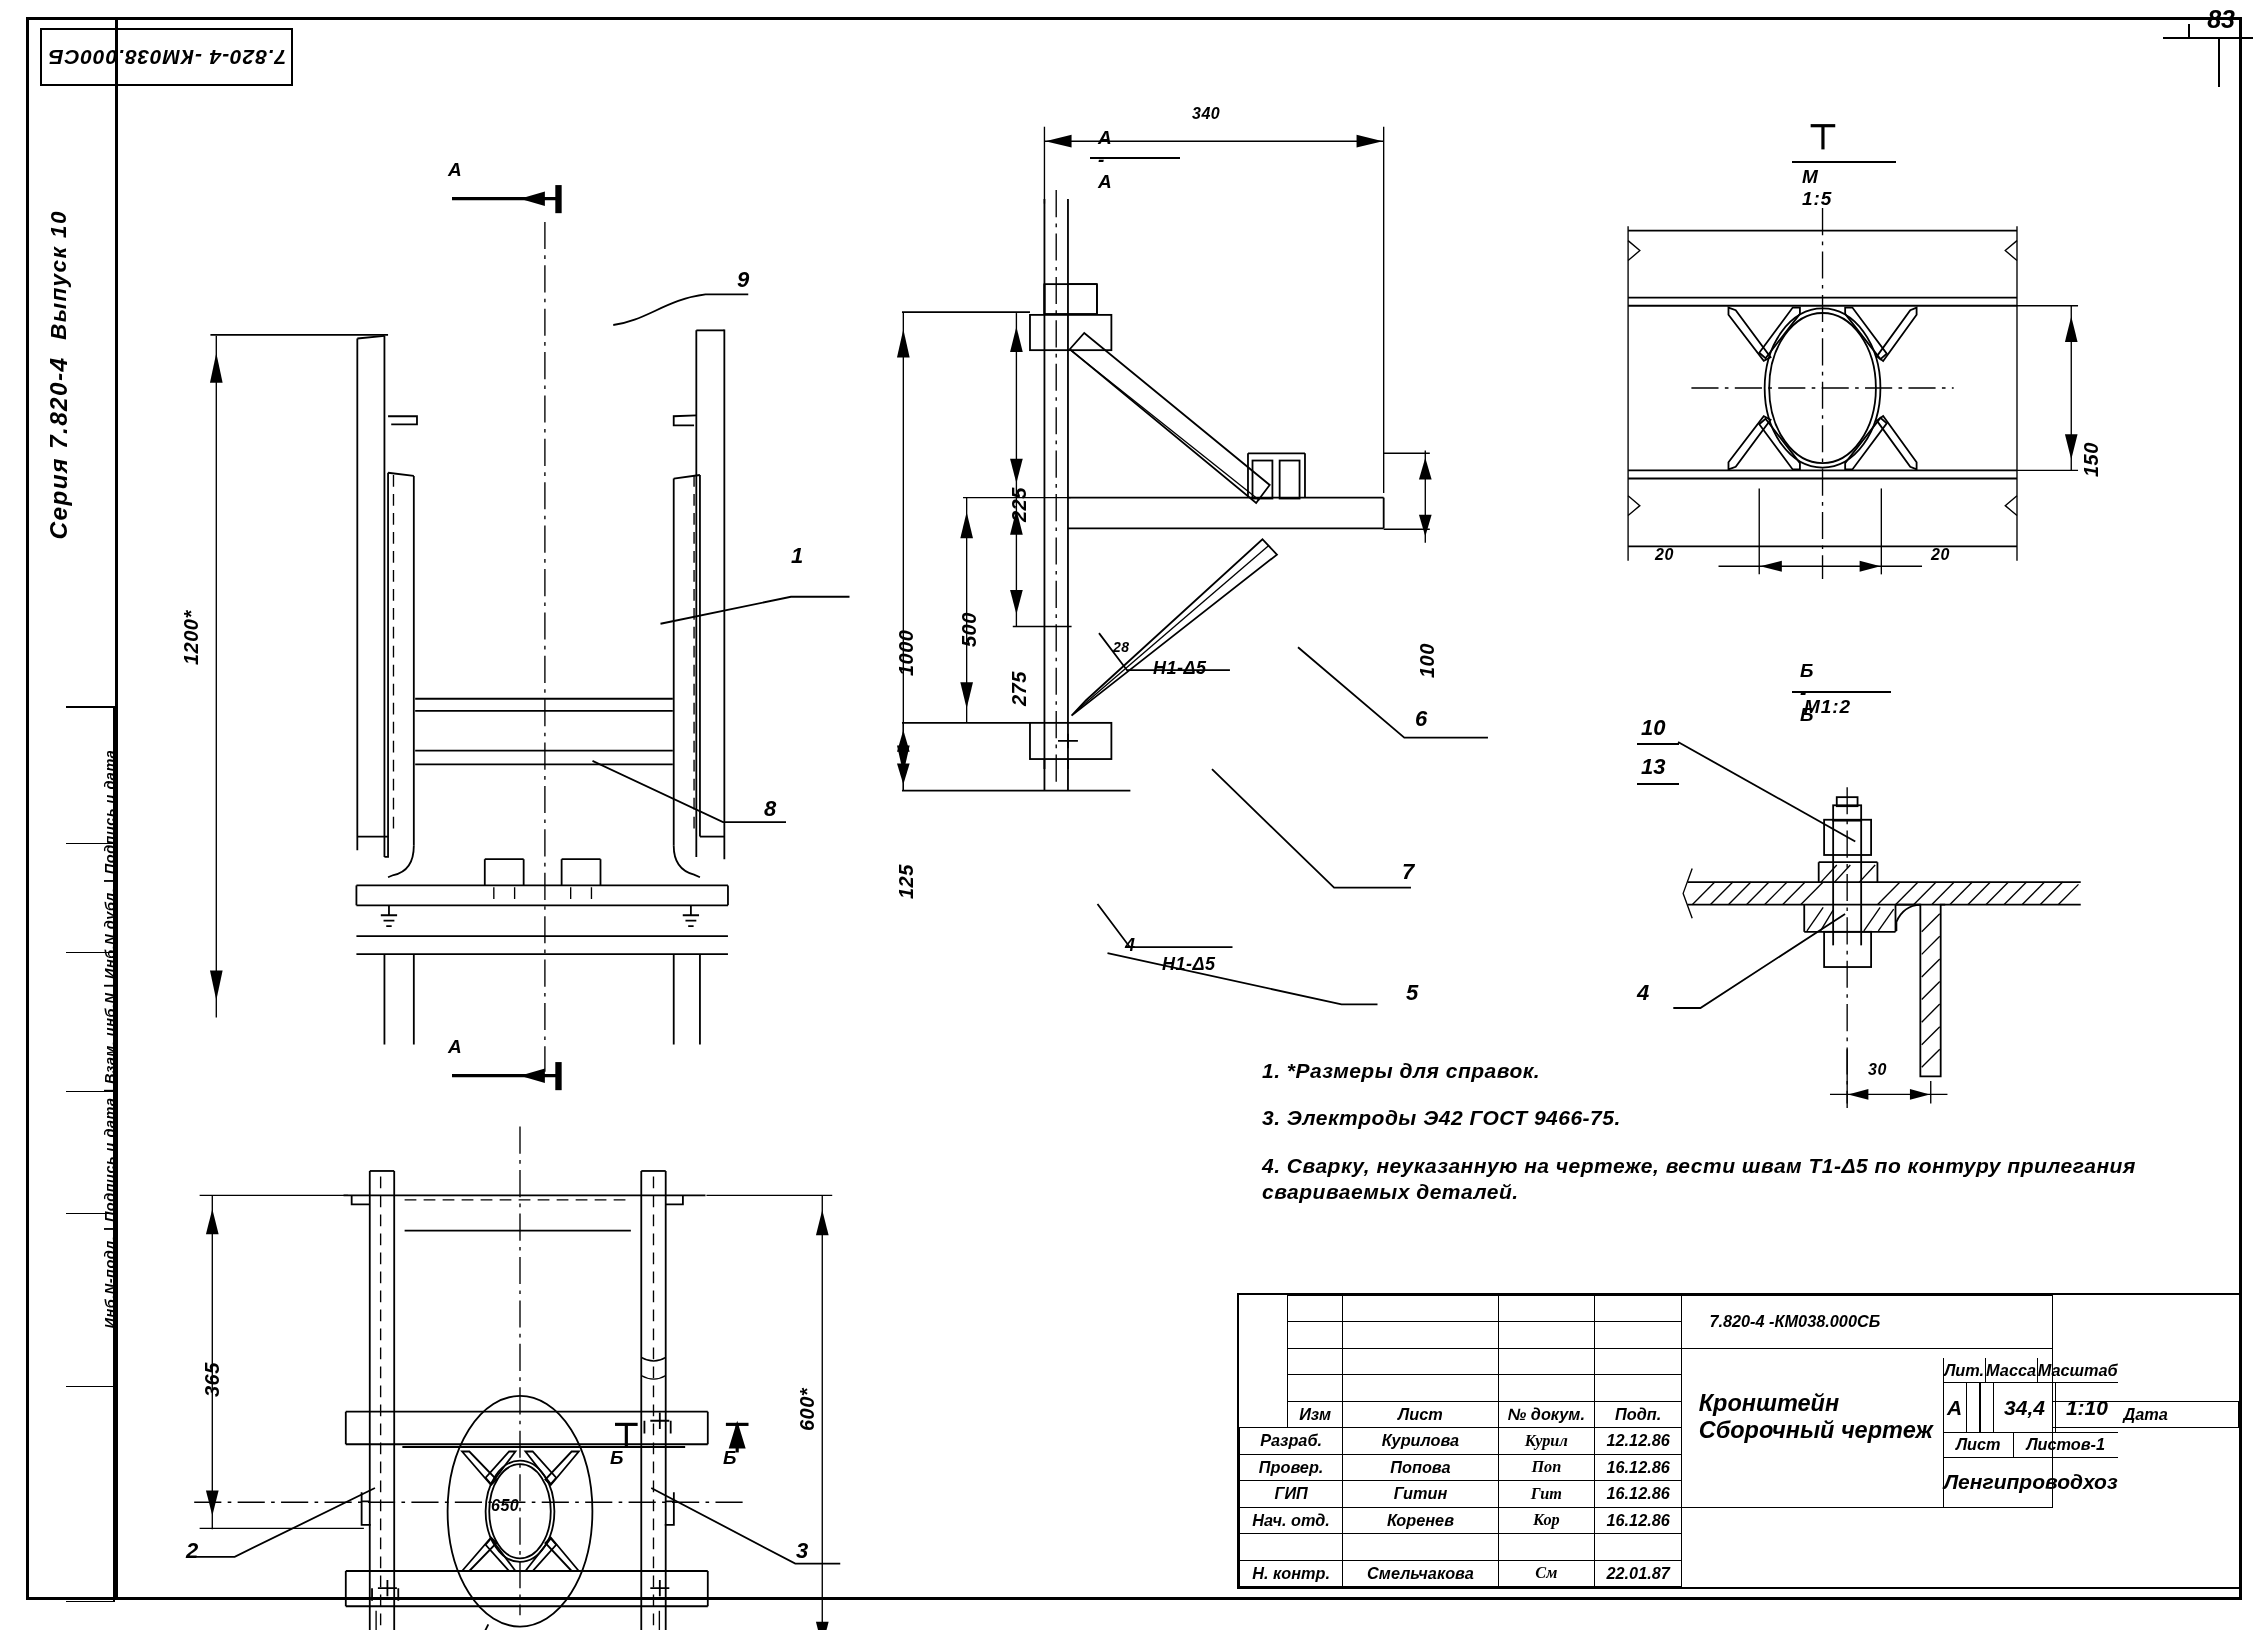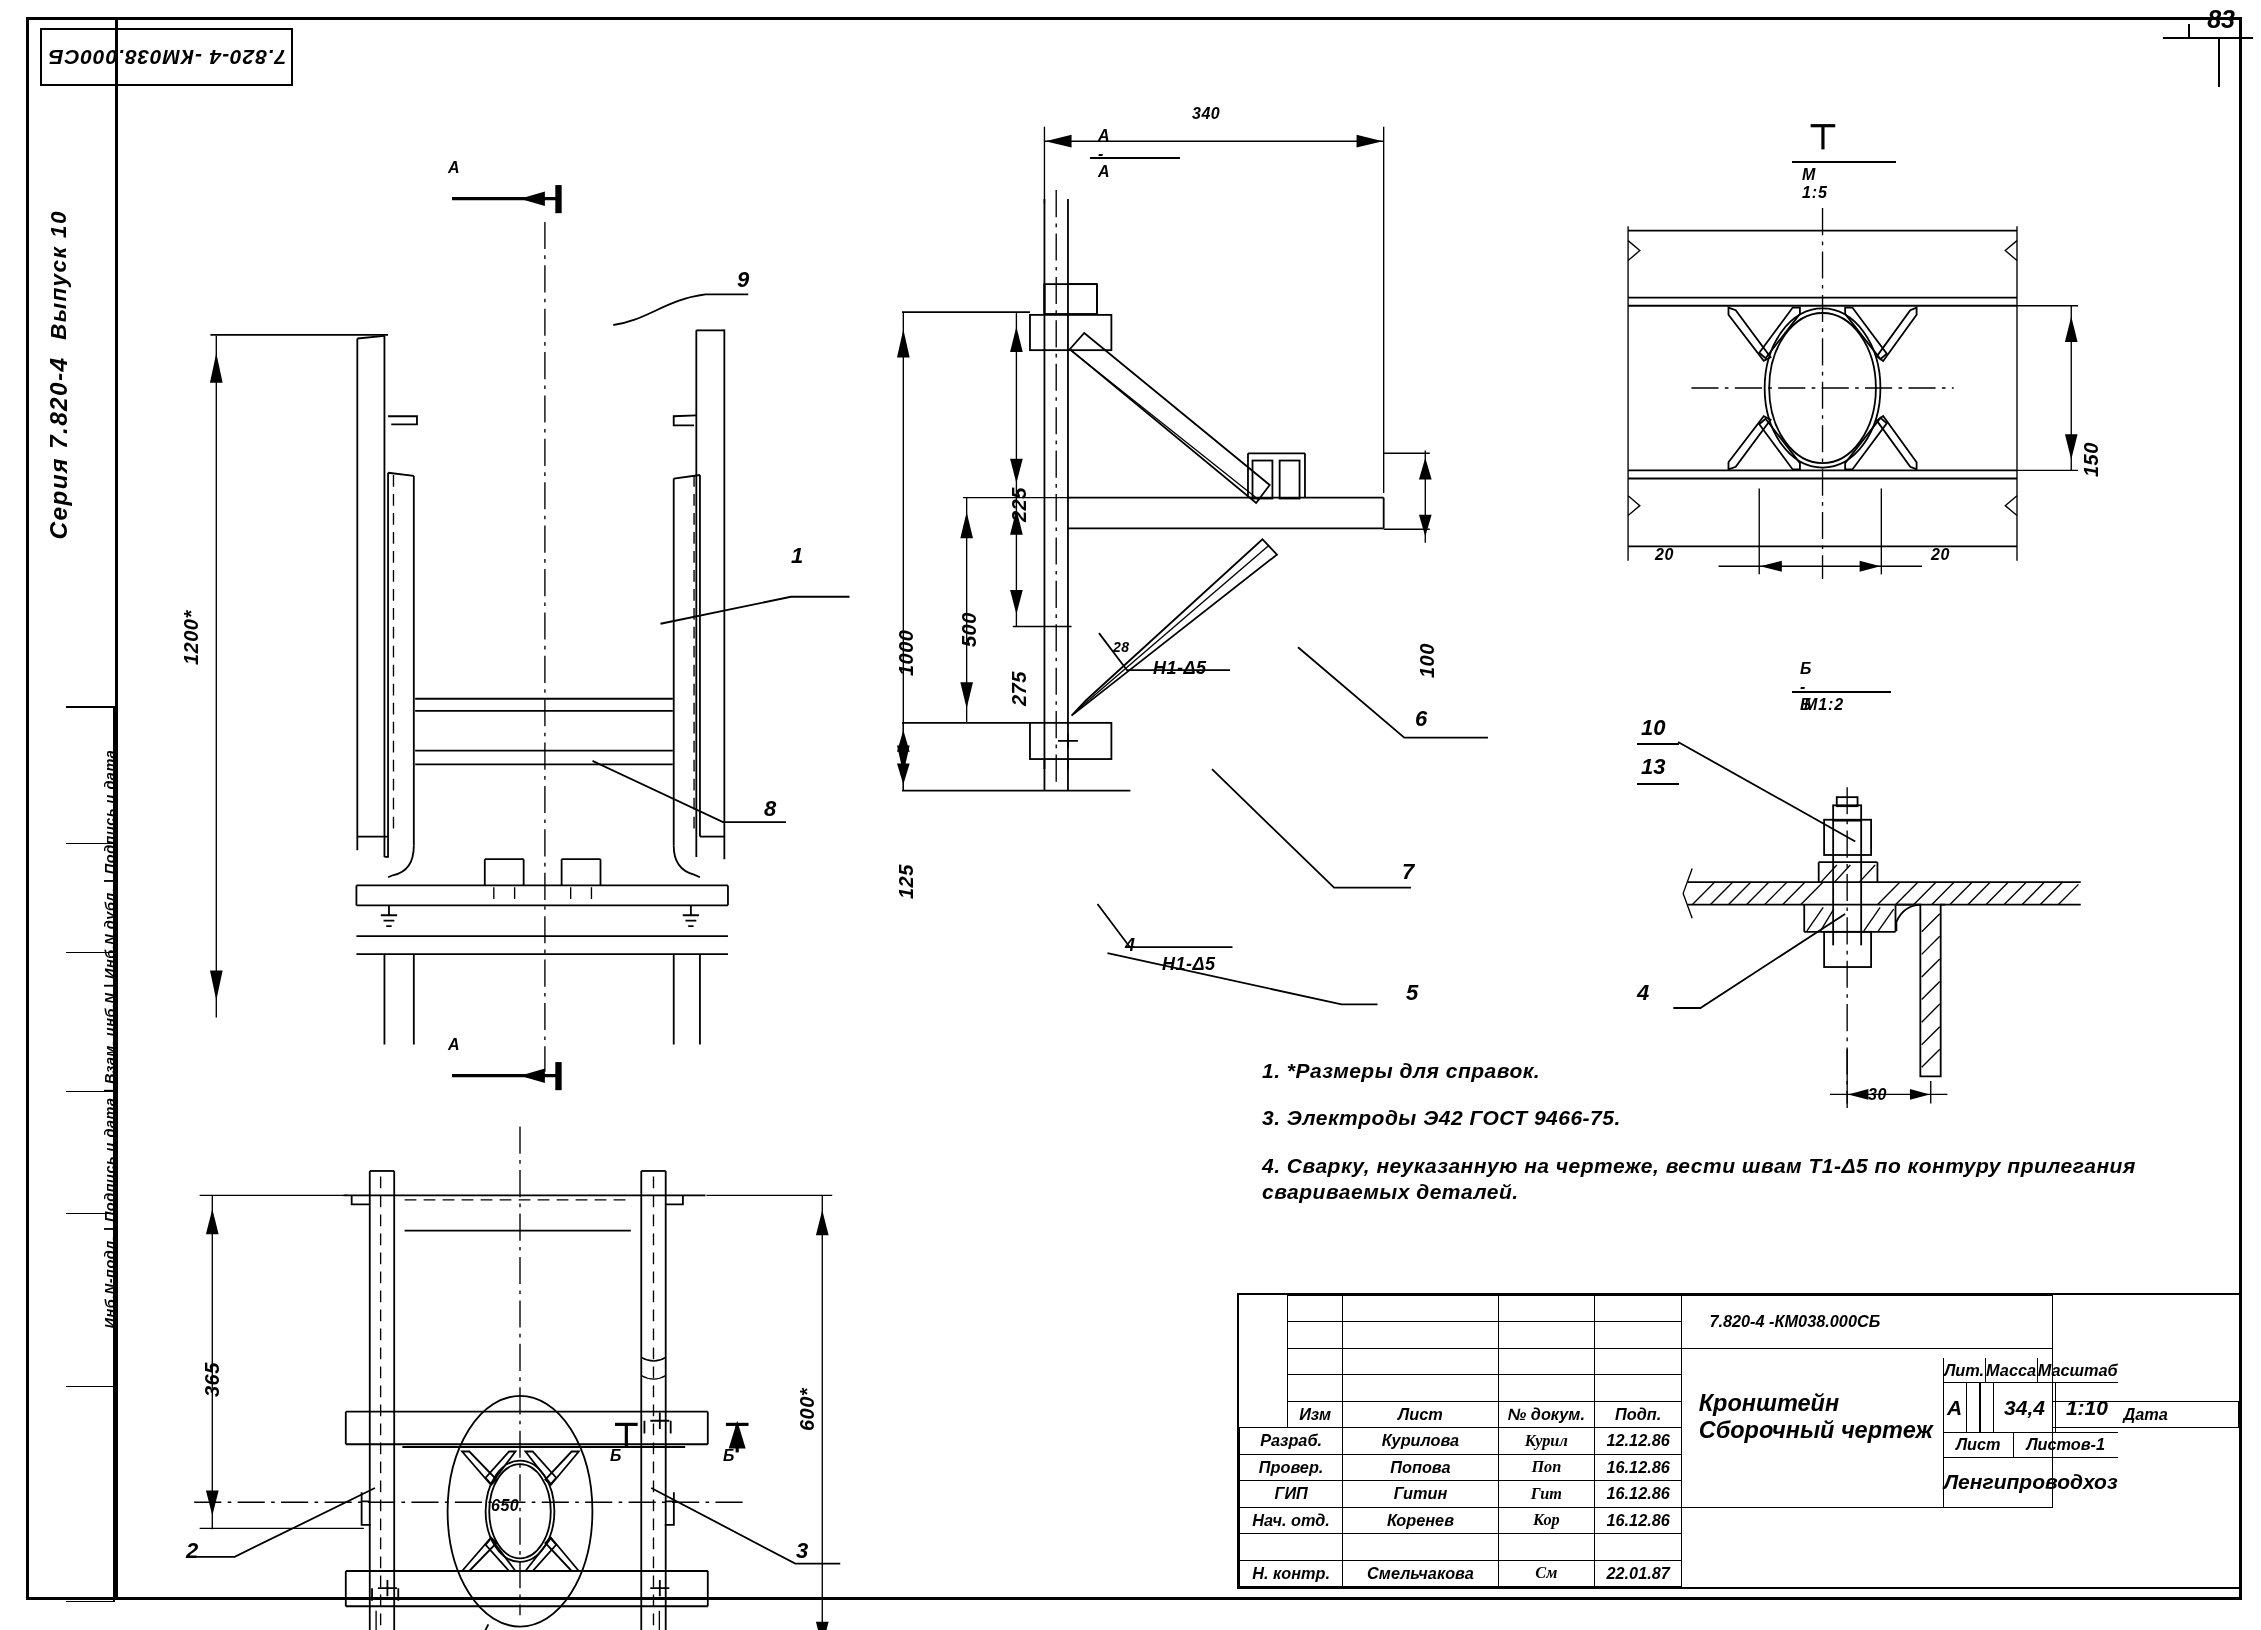--- a/index.html
+++ b/index.html
@@ -36,21 +36,21 @@
   
   #margin-stamp{left:66px;top:706px;width:49px;height:895px;
     border-top:2.3px solid #000;border-right:2.3px solid #000;box-sizing:border-box;}
   .stamp-row{position:absolute;left:0;width:49px;border-bottom:1.8px solid #000;box-sizing:border-box;}
   #margin-stamp-text{left:-275px;top:1031px;width:769px;text-align:center;
     transform:rotate(-90deg);font-size:14.5px;letter-spacing:0.5px;white-space:nowrap;}
   .dim{font-size:16px;font-weight:bold;font-style:italic;letter-spacing:0.5px;white-space:nowrap;}
   .dimv{font-size:20px;font-weight:bold;font-style:italic;letter-spacing:0.5px;
     white-space:nowrap;transform:rotate(-90deg);transform-origin:left top;}
   .cal{font-size:22px;font-weight:bold;font-style:italic;}
-  .vt{font-size:16px;font-weight:bold;font-style:italic;letter-spacing:0.9px;}
+  .vt{font-size:19px;font-weight:bold;font-style:italic;letter-spacing:0.9px;}
   .vt-rule{height:2.3px;background:#000;}
 
   svg{position:absolute;overflow:visible;}
   svg .s{stroke:#000;fill:none;stroke-width:4;}
   svg .s2{stroke:#000;fill:none;stroke-width:7;}
   svg .thin{stroke:#000;fill:none;stroke-width:3;}
   svg .dash{stroke:#000;fill:none;stroke-width:3;stroke-dasharray:26 16;}
   svg .cl{stroke:#000;fill:none;stroke-width:3;stroke-dasharray:60 14 8 14;}
 
   
@@ -456,21 +456,21 @@
 
     <line class="cl" x1="493" y1="120" x2="493" y2="830"></line>
 
     <line class="thin" x1="493" y1="700" x2="493" y2="820"></line>
     <line class="thin" x1="678" y1="770" x2="678" y2="820"></line>
     <line class="thin" x1="455" y1="800" x2="715" y2="800"></line>
     <polygon points="495,800 540,788 540,812" fill="#000"></polygon>
     <polygon points="676,800 632,788 632,812" fill="#000"></polygon>
   </svg>
 
-  <div class="abs dim" style="left:1868px;top:1086px;">30</div>
+  <div class="abs dim" style="left:1868px;top:1061px;">30</div>
 
   <svg width="204" height="113" style="left:1673px;top:914px;" viewBox="0 0 450 250">
     <path class="s" d="M380,0 L60,208 L0,208"></path>
   </svg>
   <div class="abs cal" style="left:1637px;top:980px;">4</div>
 </div>
 
 <div class="abs" style="left:0;top:0;">
   <svg width="724" height="507" style="left:158px;top:1122px;" viewBox="0 0 1600 1120">
 

